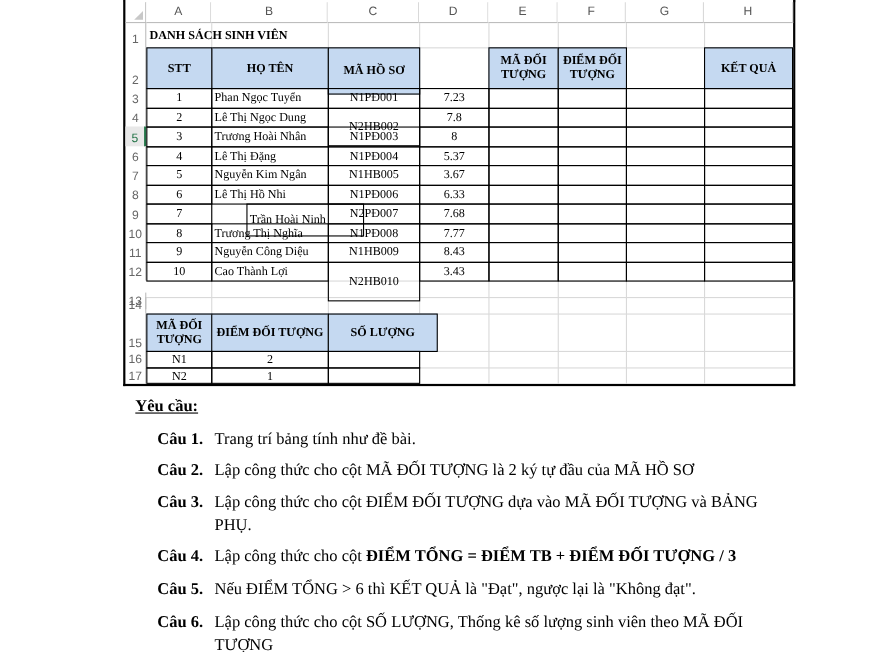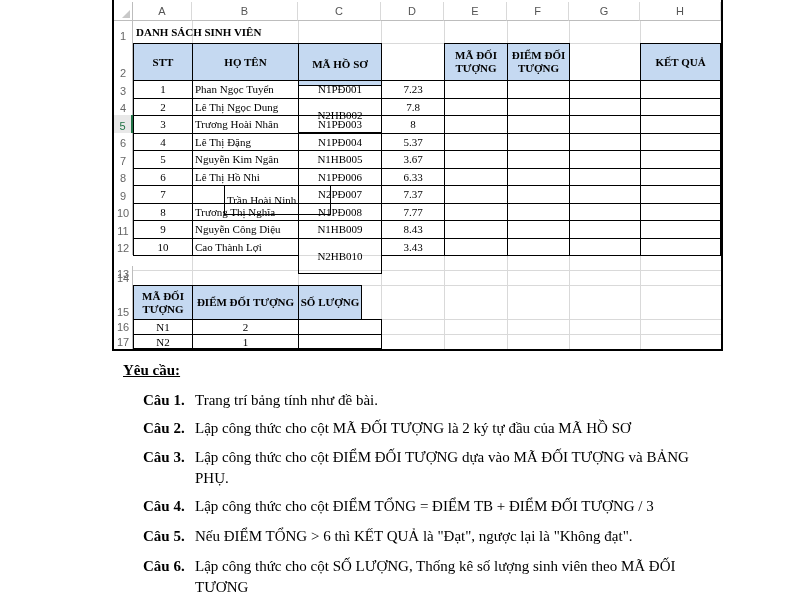--- a/index.html
+++ b/index.html
@@ -23,21 +23,21 @@
   .bd { border: 1px solid #000; }
   .hdr { background: #c5d9f1; font-weight: bold; font-size: 11px; line-height: 13px; white-space: normal; }
   .title { font-weight: bold; font-size: 11px; padding-left: 3px; }
 
   .req { position: absolute; left: 0; top: 0; width: 794px; }
   .req-title { position: absolute; left: 123px; top: 362px; font-size: 15px; font-weight: bold; text-decoration: underline; }
   .q { position: absolute; left: 143px; font-size: 15px; line-height: 21px; width: 590px; }
   .q .num { font-weight: bold; display: inline-block; width: 52px; }
   .q .txt { }
   .q .cont { padding-left: 52px; display: block; }
-  .b { font-weight: normal; }
+  .b { font-weight: bold; }
 </style>
 </head>
 <body>
 
 <div class="sheet-topline"></div>
 <div class="sheet" id="sheet">
 
   <div class="corner"></div>
   <div class="colhdr" style="left:19px;width:59px;">A</div>
   <div class="colhdr" style="left:78px;width:106px;">B</div>
@@ -148,21 +148,21 @@
         <div class="cell bd c" style="left: 267px; top: 167.5px; width: 64px; height: 18.5px;">6.33</div>
         <div class="cell bd c" style="left: 330px; top: 167.5px; width: 64px; height: 18.5px;"></div>
         <div class="cell bd c" style="left: 393px; top: 167.5px; width: 63px; height: 18.5px;"></div>
         <div class="cell bd c" style="left: 455px; top: 167.5px; width: 72px; height: 18.5px;"></div>
         <div class="cell bd c" style="left: 526px; top: 167.5px; width: 81px; height: 18.5px;"></div>
       </div>
       <div>
         <div class="cell bd c" style="left: 19px; top: 185px; width: 60px; height: 18.5px;">7</div>
         <div class="cell bd l" style="left: 78px; top: 185px; width: 107px; height: 30px; margin-left: 32px;">Trần Hoài Ninh</div>
         <div class="cell bd c" style="left: 184px; top: 185px; width: 84px; height: 18.5px;">N2PĐ007</div>
-        <div class="cell bd c" style="left: 267px; top: 185px; width: 64px; height: 18.5px;">7.37</div>
+        <div class="cell bd c" style="left: 267px; top: 185px; width: 64px; height: 18.5px;">7.68</div>
         <div class="cell bd c" style="left: 330px; top: 185px; width: 64px; height: 18.5px;"></div>
         <div class="cell bd c" style="left: 393px; top: 185px; width: 63px; height: 18.5px;"></div>
         <div class="cell bd c" style="left: 455px; top: 185px; width: 72px; height: 18.5px;"></div>
         <div class="cell bd c" style="left: 526px; top: 185px; width: 81px; height: 18.5px;"></div>
       </div>
       <div>
         <div class="cell bd c" style="left: 19px; top: 202.5px; width: 60px; height: 18.5px;">8</div>
         <div class="cell bd l" style="left: 78px; top: 202.5px; width: 107px; height: 18.5px;">Trương Thị Nghĩa</div>
         <div class="cell bd c" style="left: 184px; top: 202.5px; width: 84px; height: 18.5px;">N1PĐ008</div>
         <div class="cell bd c" style="left: 267px; top: 202.5px; width: 64px; height: 18.5px;">7.77</div>
@@ -188,21 +188,21 @@
         <div class="cell bd c" style="left: 267px; top: 237.5px; width: 64px; height: 18.5px;">3.43</div>
         <div class="cell bd c" style="left: 330px; top: 237.5px; width: 64px; height: 18.5px;"></div>
         <div class="cell bd c" style="left: 393px; top: 237.5px; width: 63px; height: 18.5px;"></div>
         <div class="cell bd c" style="left: 455px; top: 237.5px; width: 72px; height: 18.5px;"></div>
         <div class="cell bd c" style="left: 526px; top: 237.5px; width: 81px; height: 18.5px;"></div>
       </div>
     </div>
 
   <div class="cell c bd hdr" style="left:19px;top:285px;width:60px;height:35px;padding:0 6px;">MÃ ĐỐI TƯỢNG</div>
   <div class="cell c bd hdr" style="left:78px;top:285px;width:107px;height:35px;">ĐIỂM ĐỐI TƯỢNG</div>
-  <div class="cell c bd hdr" style="left:184px;top:285px;width:64px;height:35px;">SỐ LƯỢNG</div>
+  <div class="cell c bd hdr" style="left:184px;top:285px;width:100px;height:35px;">SỐ LƯỢNG</div>
 
   <div class="cell c bd" style="left:19px;top:319px;width:60px;height:16px;">N1</div>
   <div class="cell c bd" style="left:78px;top:319px;width:107px;height:16px;">2</div>
   <div class="cell c bd" style="left:184px;top:319px;width:84px;height:16px;"></div>
   <div class="cell c bd" style="left:19px;top:334px;width:60px;height:15px;text-align:right;">N2</div>
   <div class="cell c bd" style="left:78px;top:334px;width:107px;height:15px;">1</div>
   <div class="cell c bd" style="left:184px;top:334px;width:84px;height:15px;"></div>
 </div>
 
 <div class="req">

